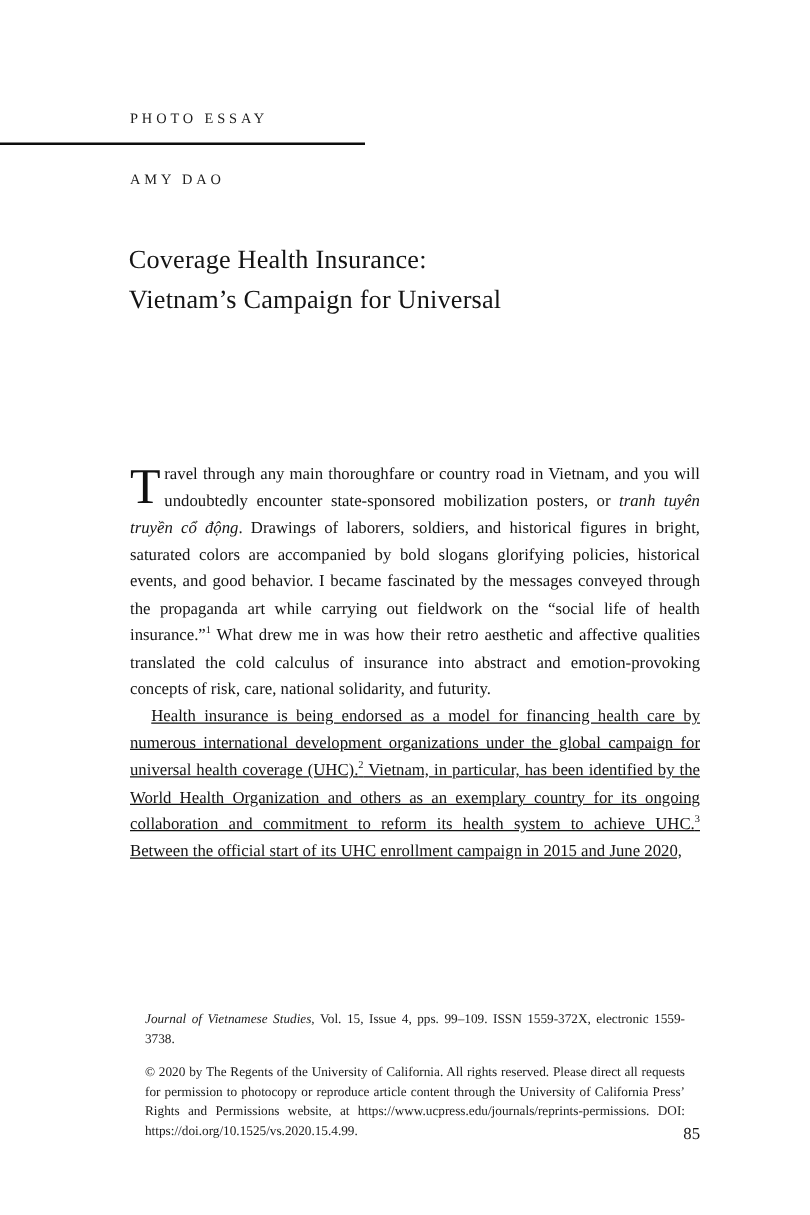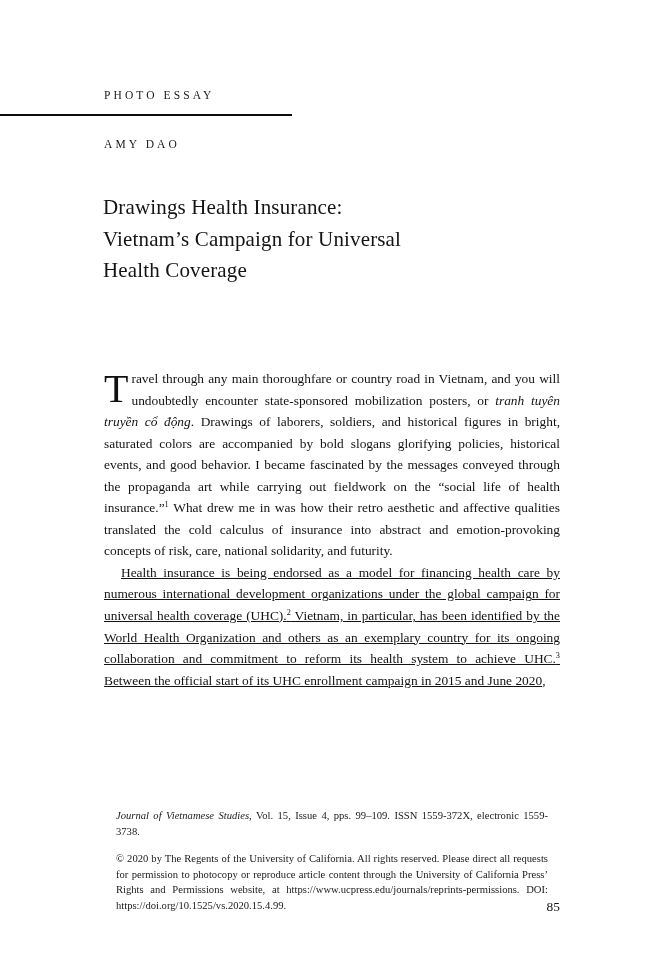--- a/index.html
+++ b/index.html
@@ -132,23 +132,22 @@
 <body>
 
 <div class="page">
 
   <div class="kicker">PHOTO ESSAY</div>
   <div class="kicker-rule"></div>
 
   <div class="author">AMY DAO</div>
 
   <h1 class="title">
-    <span class="tline">Drawings Health Insurance:</span>
+    <span class="tline">Coverage Health Insurance:</span>
     <span class="tline">Vietnam’s Campaign for Universal</span>
-    <span class="tline">Health Coverage</span>
   </h1>
 
   <div class="body">
     <p><span class="dropcap">T</span><span>ravel through any main thoroughfare or country road in Vietnam, and you will undoubtedly encounter state-sponsored mobilization posters, or </span><span class="it">tranh tuyên truyền cổ động</span><span>. Drawings of laborers, soldiers, and historical figures in bright, saturated colors are accompanied by bold slogans glorifying policies, historical events, and good behavior. I became fascinated by the messages conveyed through the propaganda art while carrying out fieldwork on the “social life of health insurance.”</span><sup>1</sup><span> What drew me in was how their retro aesthetic and affective qualities translated the cold calculus of insurance into abstract and emotion-provoking concepts of risk, care, national solidarity, and futurity.</span></p>
 
     <p class="indent"><span>Health insurance is being endorsed as a model for financing health care by numerous international development organizations under the global campaign for universal health coverage (UHC).</span><sup>2</sup><span> Vietnam, in particular, has been identified by the World Health Organization and others as an exemplary country for its ongoing collaboration and commitment to reform its health system to achieve UHC.</span><sup>3</sup><span> Between the official start of its UHC enrollment campaign in 2015 and June 2020,</span></p>
   </div>
 
   <div class="footnote">
     <p><span class="it">Journal of Vietnamese Studies</span><span>, Vol. 15, Issue 4, pps. 99–109. ISSN 1559-372X, electronic 1559-3738.</span></p>

